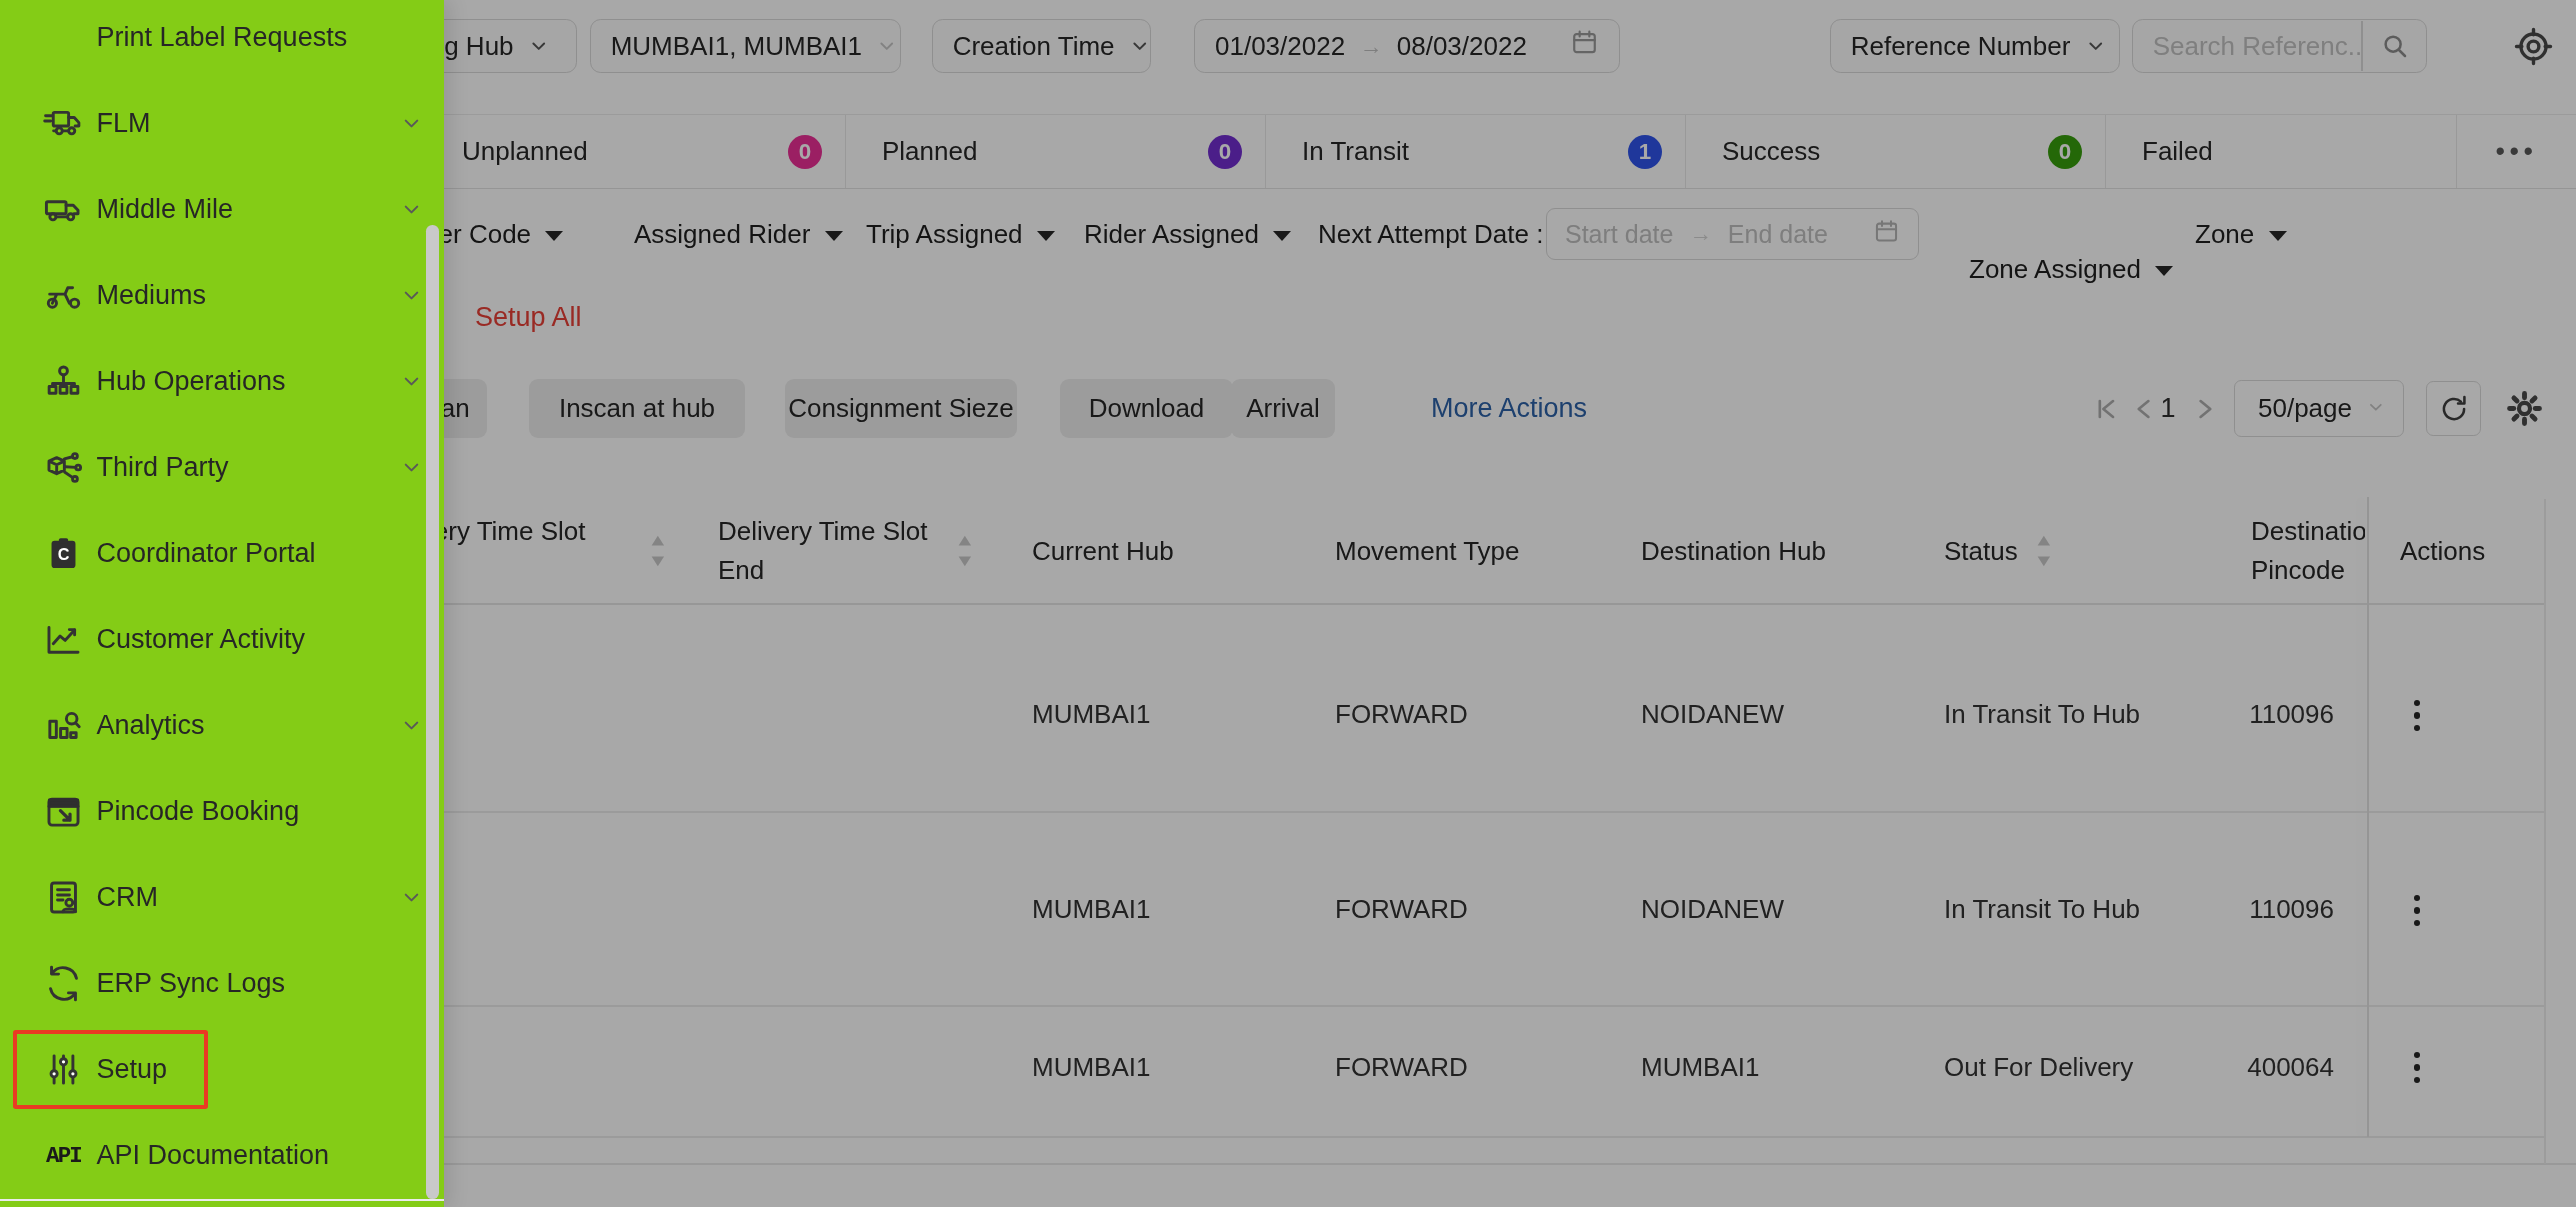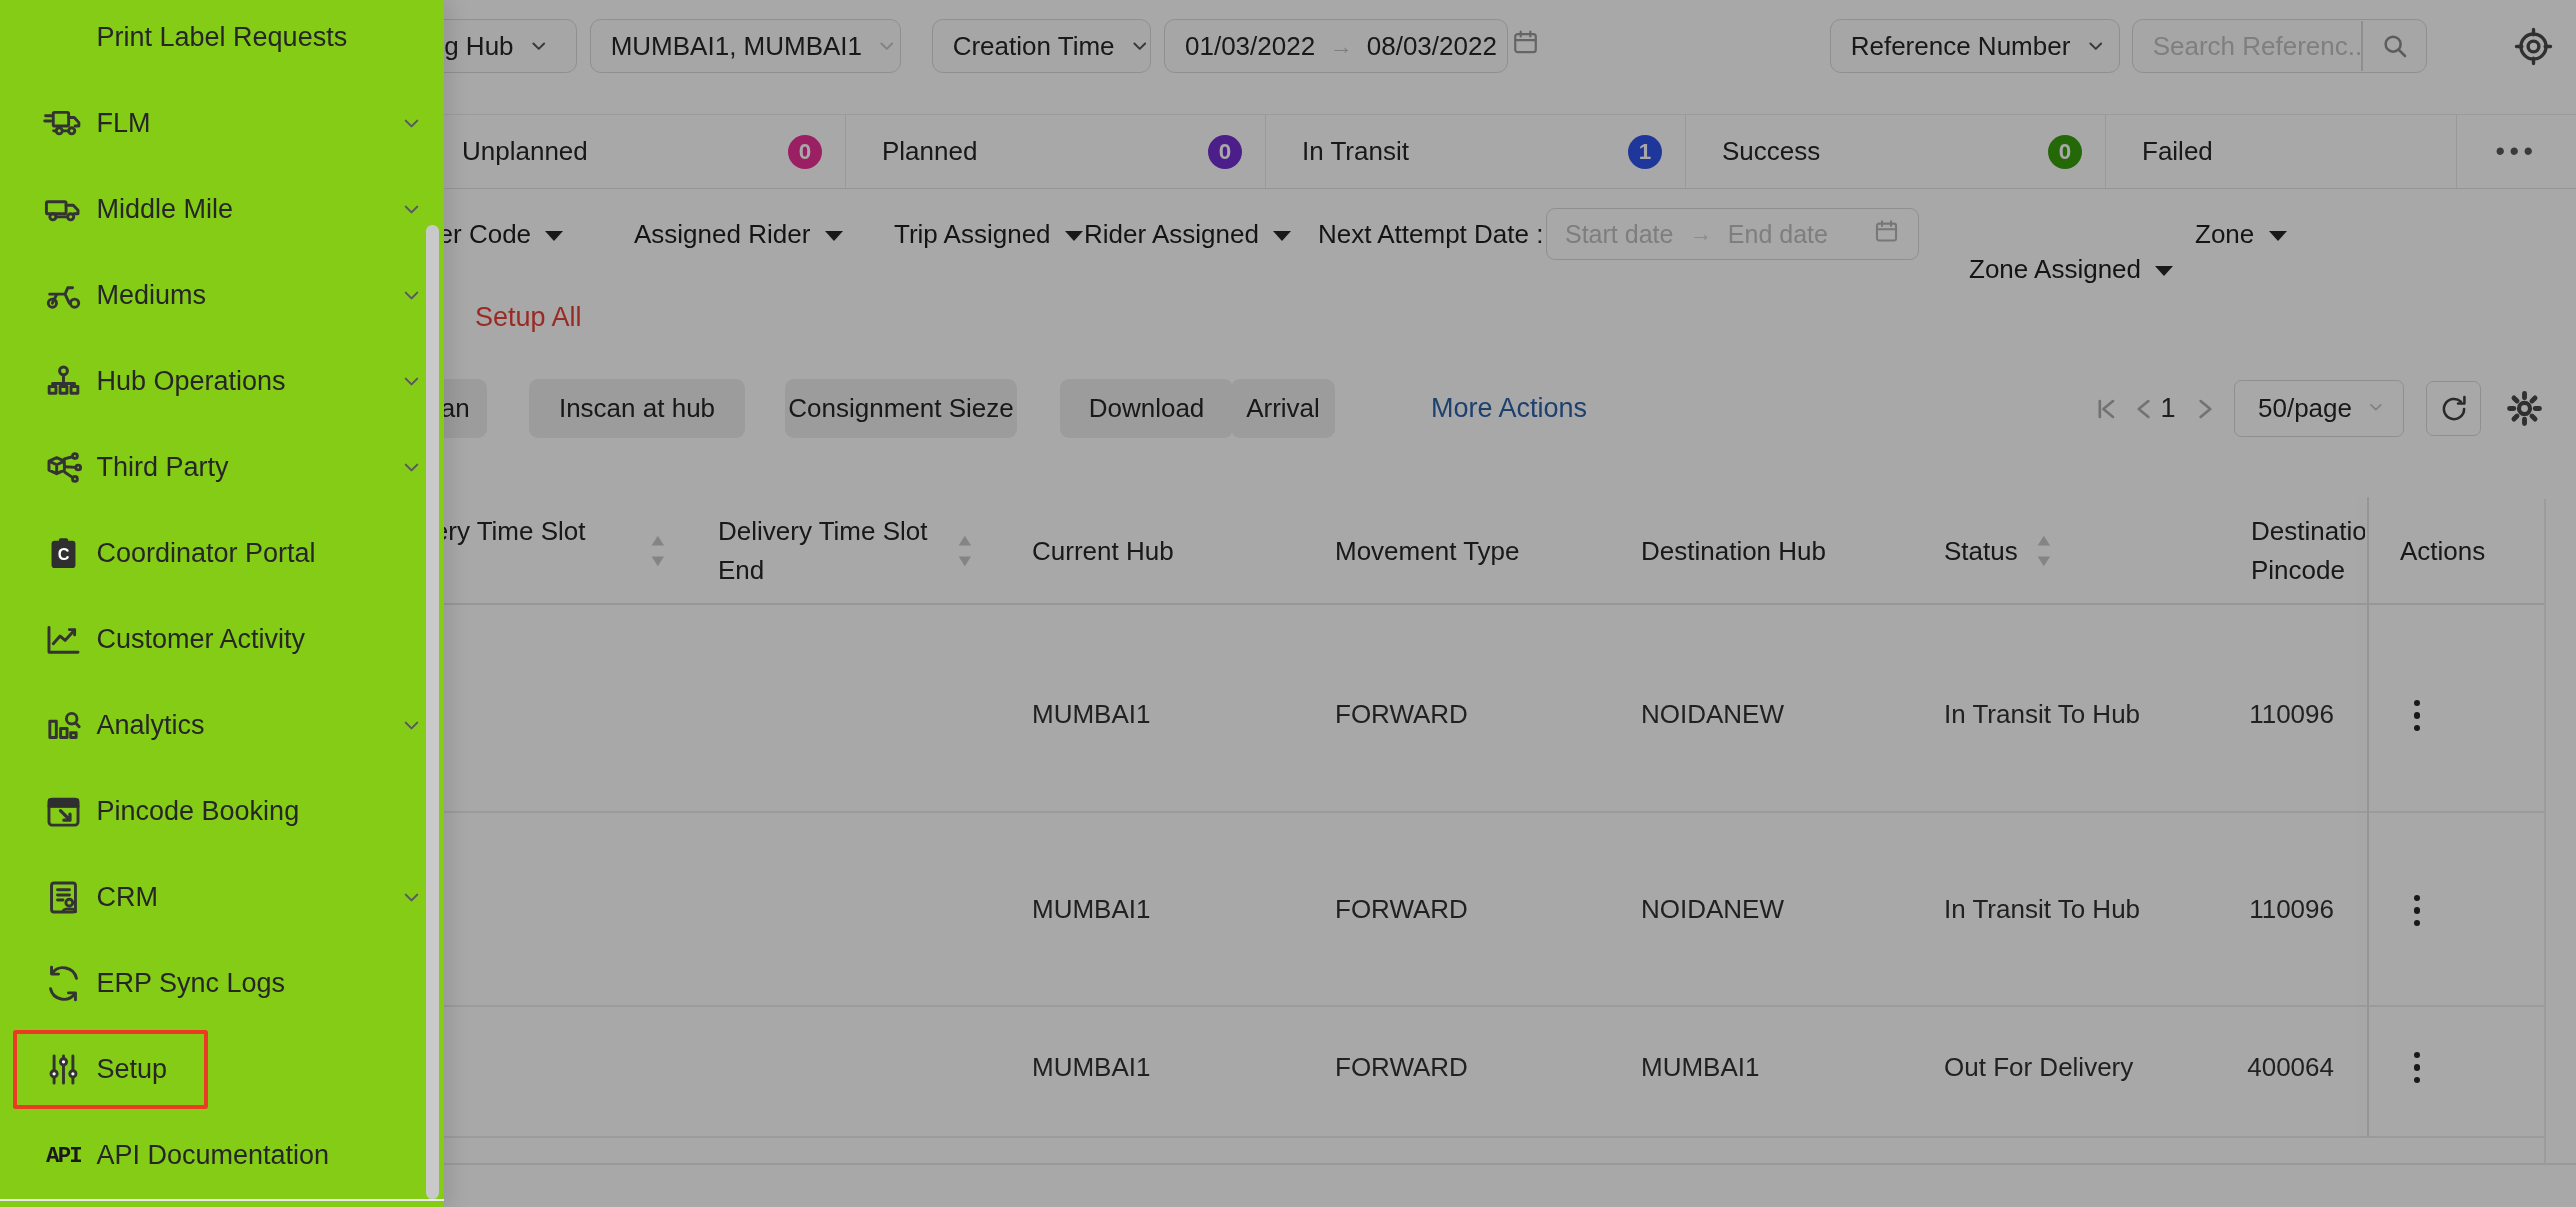--- a/index.html
+++ b/index.html
@@ -119,21 +119,21 @@
         </span>
       </div>
       <div class="chip" style="left:932px;width:219px;">
         <span>Creation Time</span>
         <span class="chev-sm">
           <svg width="21.5" height="21.5" viewBox="0 0 24 24">
               <path d="M6 9.5l6 6 6-6" fill="none" stroke="#555" stroke-width="2.2" stroke-linecap="round" stroke-linejoin="round"></path>
             </svg>
         </span>
       </div>
-      <div class="chip" style="left:1164px;width:344px;padding-left:20px;">
+      <div class="chip" style="left:1194px;width:426px;padding-left:20px;">
         <span>01/03/2022</span>
         <span style="color:#c0c0c0;font-size:23px;">→</span>
         <span>08/03/2022</span>
         <span style="margin-left:auto;">
           <svg width="29" height="29" viewBox="0 0 24 24">
               <g fill="none" stroke="#9a9a9a" stroke-width="1.8" stroke-linecap="round">
                 <rect x="3.5" y="5" width="17" height="15" rx="2"></rect>
                 <path d="M8 3v4M16 3v4M3.5 10h17"></path>
               </g>
             </svg>
@@ -195,21 +195,21 @@
     </div>
 
     <div class="fitem" style="left:349px;">
       <span>Customer Code</span>
         <span class="tri"></span>
     </div>
     <div class="fitem" style="left:634px;">
       <span>Assigned Rider</span>
         <span class="tri"></span>
     </div>
-    <div class="fitem" style="left:866px;margin-left:28px;">
+    <div class="fitem" style="left:866px;">
       <span>Trip Assigned</span>
         <span class="tri"></span>
     </div>
     <div class="fitem" style="left:1084px;">
       <span>Rider Assigned</span>
         <span class="tri"></span>
     </div>
     <div class="nad-label">Next Attempt Date :</div>
     <div class="date-input">
       <span>Start date</span>

